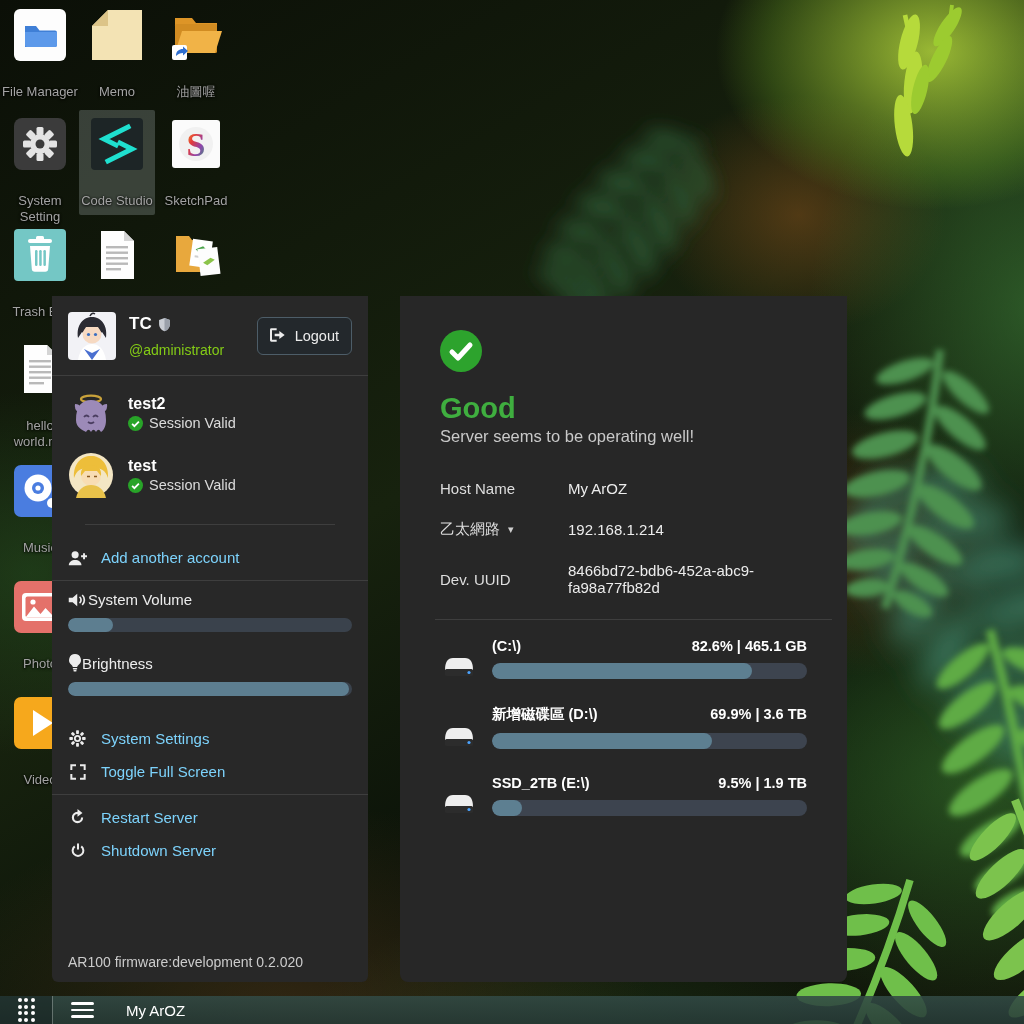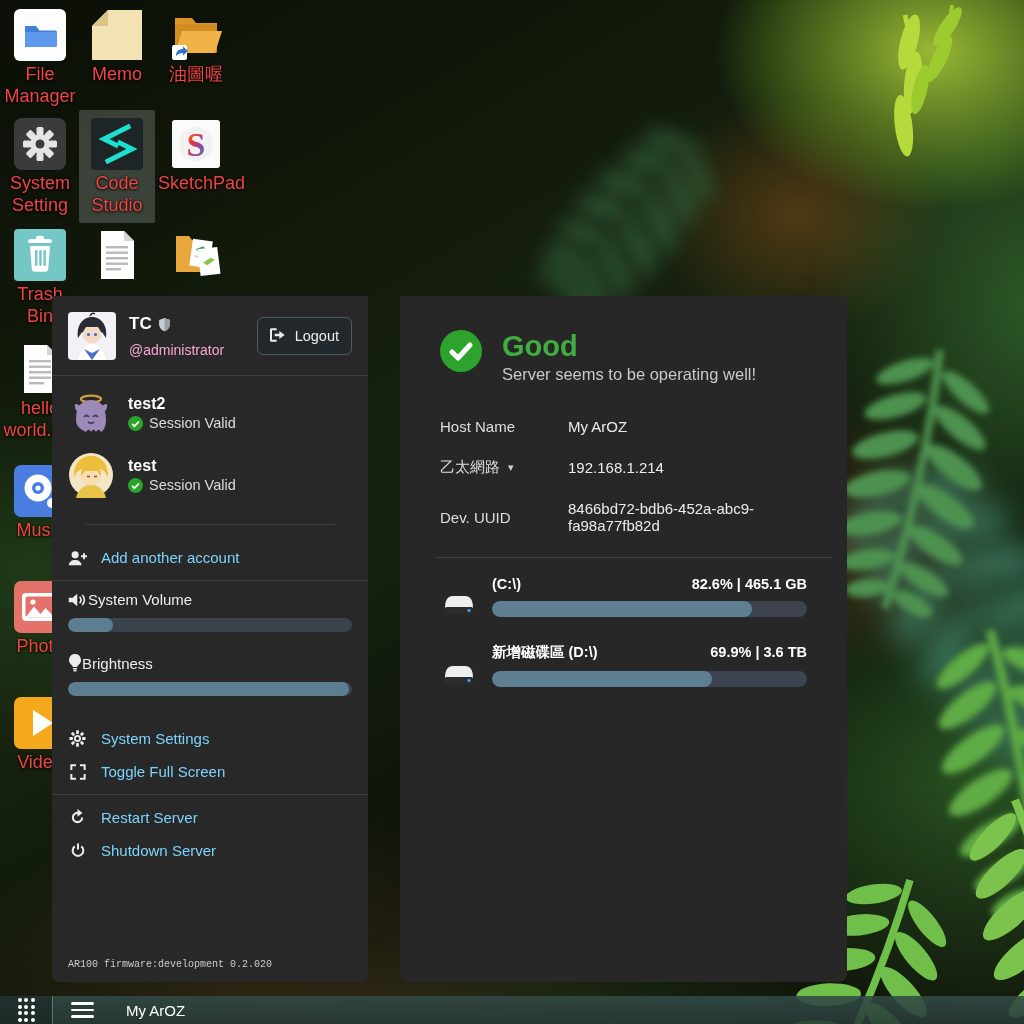--- a/index.html
+++ b/index.html
@@ -20,55 +20,55 @@
       radial-gradient(520px 300px at 28% 99%,  rgba(92,62,30,.48), transparent 70%),
       radial-gradient(320px 260px at 3% 56%,   rgba(42,92,38,.45), transparent 70%),
       radial-gradient(420px 300px at 55% 108%, rgba(56,96,40,.40), transparent 70%),
       linear-gradient(150deg,#0b0f07,#17220e 45%,#0a1108 72%,#141b0c);
   }
   #ferns{position:absolute;inset:0;z-index:1;pointer-events:none;}
   
   .icon-cell{position:absolute;width:76px;text-align:center;z-index:2;cursor:default;}
   .icon-cell .tile{width:58px;height:58px;margin:0 auto;display:block;}
   .icon-cell .lbl{
-    margin-top:0;font-size:18px;line-height:1.22;color:#ef4444;
+    margin-top:20px;font-size:13px;line-height:1.22;color:#a3a3a3;
     text-shadow:0 1px 3px rgba(0,0,0,.9),0 0 2px rgba(0,0,0,.7);
   }
   .icon-cell.selected{background:rgba(150,162,160,.32);border-radius:2px;padding-bottom:6px;}
   
   .panel{position:absolute;top:296px;height:686px;z-index:5;color:#eaeaea;box-sizing:border-box;}
   .panel-left{left:52px;width:316px;background:#282828;border-radius:0 0 6px 6px;display:flex;flex-direction:column;}
   .panel-right{left:400px;width:447px;background:#272727;border-radius:0 0 8px 8px;padding:34px 40px;}
   .divider{height:1px;background:#3e3e3e;flex:none;}
   .divider.short{width:250px;margin:10px auto;}
   
   .uheader{display:flex;align-items:center;gap:13px;padding:16px 16px 15px;}
   .avatar-main{width:48px;height:48px;border-radius:4px;overflow:hidden;flex:none;}
   .uname-row{display:flex;align-items:center;gap:6px;font-size:17px;font-weight:bold;color:#fff;}
-  .uhandle{font-size:14px;color:#f9a8d4;margin-top:8px;}
+  .uhandle{font-size:14px;color:#84cc16;margin-top:8px;}
   .logout-btn{
     margin-left:auto;display:flex;align-items:flex-start;gap:9px;
     padding:10px 12px;border:1px solid #4d5d68;border-radius:6px;
     background:#23282c;color:#ececec;font-size:14.5px;font-family:inherit;cursor:pointer;
   }
   .accounts{padding:14px 16px 0;}
   .account{display:flex;align-items:center;gap:14px;margin-bottom:16px;cursor:pointer;}
   .acc-avatar{width:46px;height:46px;flex:none;}
   .acc-name{font-size:16px;font-weight:bold;color:#fff;}
   .acc-status{display:flex;align-items:center;gap:6px;font-size:14.5px;color:#dcdcdc;margin-top:2px;}
   .menu-list{padding:6px 16px;}
   .menu-item{display:flex;align-items:center;gap:14px;padding:8px 0;font-size:15px;color:#7dd3fc;cursor:pointer;}
   .menu-item .mi{width:19px;display:flex;justify-content:center;flex:none;}
   .slider-block{padding:2px 16px 0;}
   .slider-label{display:flex;align-items:center;gap:0;font-size:15px;color:#ececec;margin:8px 0 10px;}
   .slider-track{height:14px;border-radius:7px;background:#3a424c;overflow:hidden;margin-bottom:14px;cursor:pointer;}
   .slider-fill{height:100%;border-radius:7px;background:#5d7e90;}
-  .firmware{margin-top:auto;padding:6px 16px 12px;font-size:10px;color:#cccccc;font-family:Liberation Mono, monospace;}
+  .firmware{margin-top:auto;padding:6px 16px 12px;font-size:14px;color:#cccccc;}
   
-  .status-row{display:flex;align-items:flex-start;gap:20px;}
+  .status-row{display:flex;align-items:flex-start;gap:20px;flex-direction:column;}
   .status-texts{padding-top:1px;}
   .status-good{font-size:29px;font-weight:600;color:#3fae3f;line-height:1.05;}
   .status-msg{font-size:16.5px;color:#c9c9c9;margin-top:4px;}
   .info-list{margin-top:34px;}
   .info-row{display:flex;align-items:center;margin-bottom:23px;}
   .info-label{width:128px;font-size:15px;color:#dedede;display:flex;align-items:center;gap:8px;flex:none;}
   .info-value{font-size:15px;color:#ececec;}
   .info-value.small{font-size:15px;}
   .caret{font-size:11px;color:#cfcfcf;}
   .panel-right .divider{margin:10px -25px 0 -5px;}
@@ -558,20 +558,36 @@
       <div class="disk-main">
         <div class="disk-head">
           <span>新增磁碟區 (D:\)</span>
           <span>69.9% | 3.6 TB</span>
         </div>
         <div class="disk-track">
           <div class="disk-fill" style="width: 69.9%;"></div>
         </div>
       </div>
     </div>
+    <div class="disk-row">
+      <svg class="disk-icon" width="38" height="26" viewBox="0 0 38 26">
+        <path d="M5 17 Q5 5 13 5 H25 Q33 5 33 17 Z" fill="#eeeeee"></path>
+        <rect x="5" y="16" width="28" height="7" rx="1.5" fill="#2c2c2c"></rect>
+        <circle cx="29" cy="19.5" r="1.6" fill="#4aa3ff"></circle>
+      </svg>
+      <div class="disk-main">
+        <div class="disk-head">
+          <span>SSD_2TB (E:\)</span>
+          <span>9.5% | 1.9 TB</span>
+        </div>
+        <div class="disk-track">
+          <div class="disk-fill" style="width: 9.5%;"></div>
+        </div>
+      </div>
+    </div>
   </div>
 </div>
 
 <div class="taskbar">
   <button class="tb-grid">
     <span class="dots">
       <i></i>
         <i></i>
         <i></i>
         <i></i>

